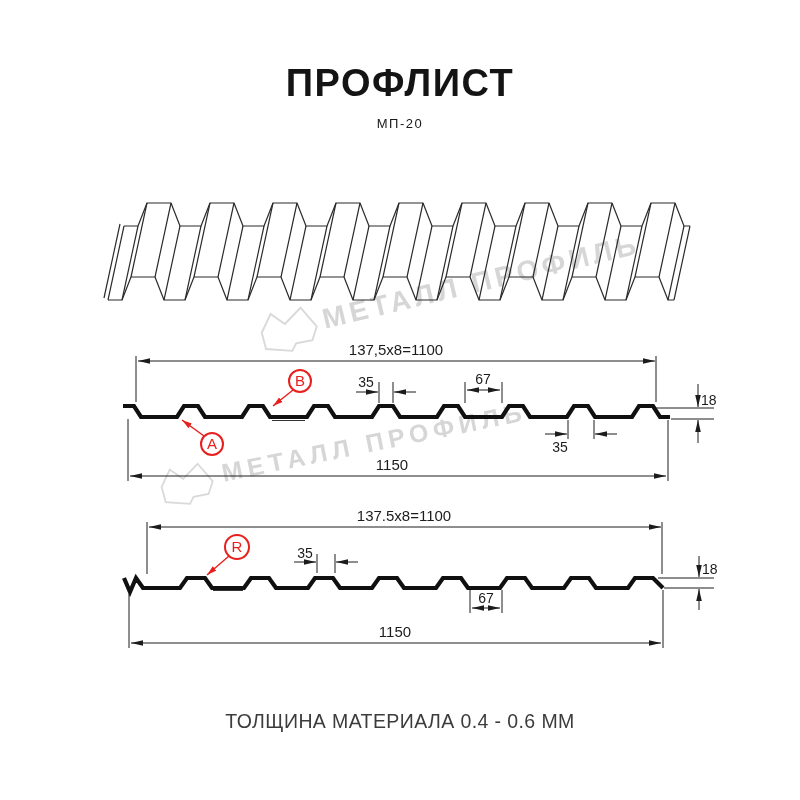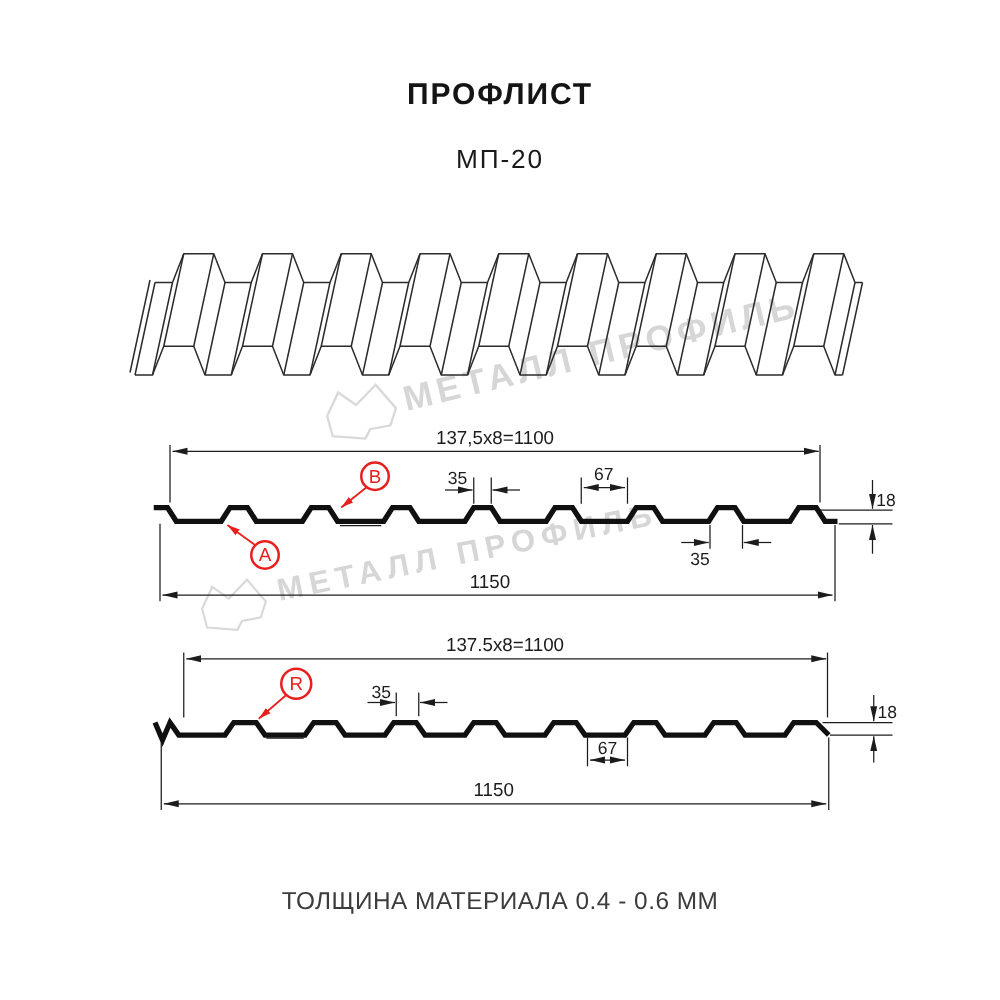--- a/index.html
+++ b/index.html
@@ -1,21 +1,21 @@
 <!DOCTYPE html>
 <html><head>
 <meta charset="utf-8">
 <style>
   html,body{margin:0;padding:0;background:#fff;}
   #page{position:relative;width:800px;height:800px;background:#fff;overflow:hidden;
         font-family:"Liberation Sans", sans-serif;color:#1c1c1c;}
   .abs{position:absolute;}
-  #title{left:0;top:62px;width:800px;text-align:center;font-size:24px;font-weight:700;
+  #title{left:0;top:62px;width:800px;text-align:center;font-size:38px;font-weight:700;
          letter-spacing:1.5px;color:#141414;}
-  #subtitle{left:0;top:116px;width:800px;text-align:center;font-size:21px;font-weight:500;
+  #subtitle{left:0;top:116px;width:800px;text-align:center;font-size:13px;font-weight:500;
             letter-spacing:1.5px;color:#1a1a1a;}
   #footer-note{left:0;top:710px;width:800px;text-align:center;font-size:19.5px;
                letter-spacing:.4px;color:#3c3c3c;}
   .wm-text{font-size:28px;font-weight:700;letter-spacing:4px;color:#d6d6d6;white-space:nowrap;z-index:1;}
   #wm-text-upper{left:323px;top:305px;line-height:30px;transform:rotate(-13.5deg);transform-origin:0 50%;}
   #wm-text-lower{left:222px;top:460px;line-height:26px;font-size:25px;letter-spacing:5px;
                  transform:rotate(-11.5deg);transform-origin:0 50%;}
   svg{position:absolute;overflow:visible;}
   .lineart{z-index:2;}
   text{font-family:"Liberation Sans", sans-serif;}

